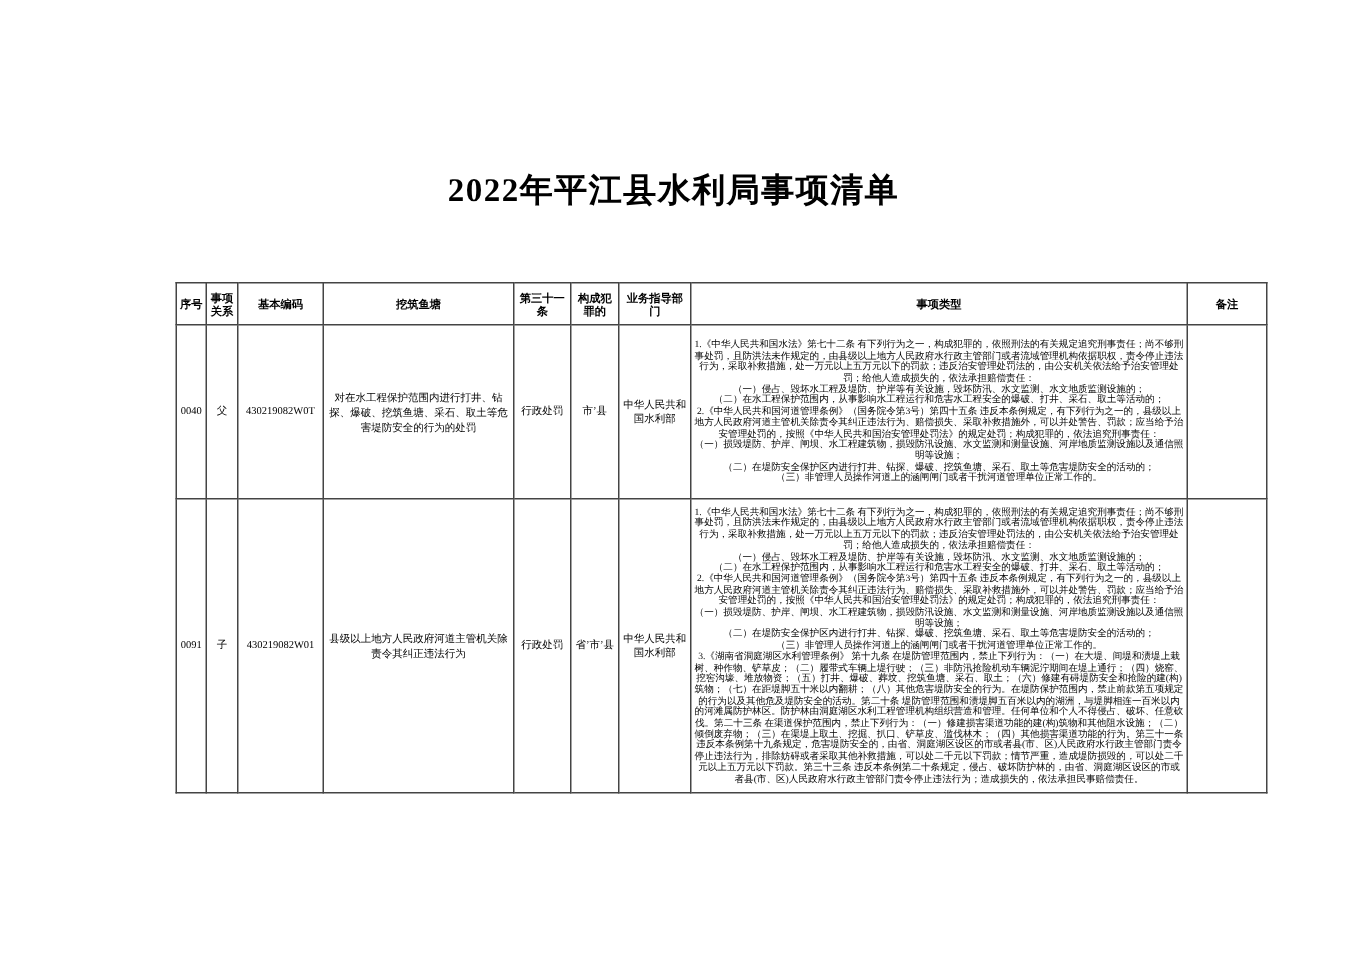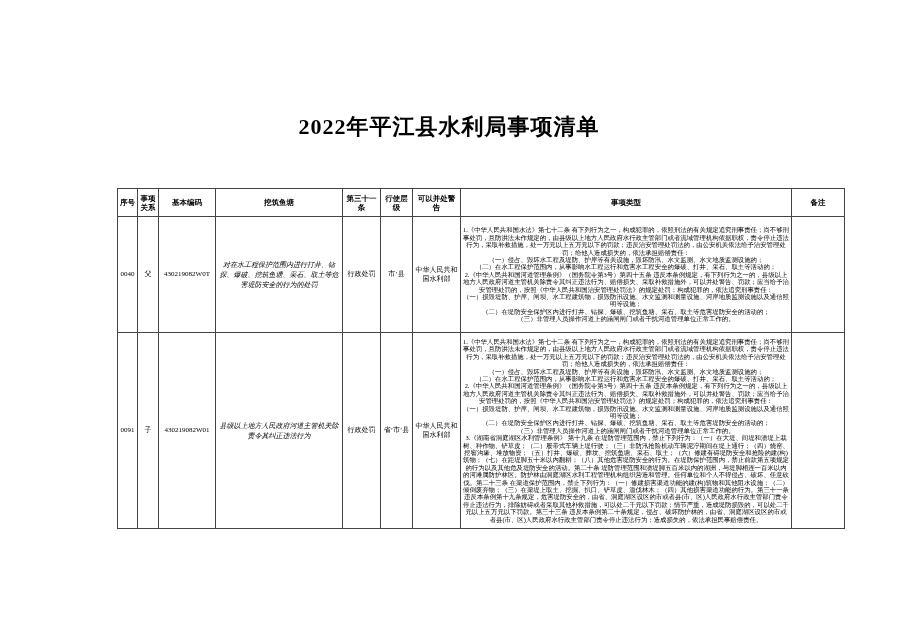--- a/index.html
+++ b/index.html
@@ -7,21 +7,21 @@
        font-family:"Liberation Serif","DejaVu Serif",serif;color:#000;}
   .page{position:absolute;inset:0;background:#ffffff;}
   .doc-title{position:absolute;top:112px;left:0;width:898px;text-align:center;
        font-size:22px;font-weight:bold;letter-spacing:1px;}
   table.items{position:absolute;left:88px;top:188px;width:727px;
        border-collapse:collapse;table-layout:fixed;margin-left:29px;}
   table.items th,table.items td{border:1px solid #444;vertical-align:middle;
        text-align:center;padding:1px 2px;word-break:break-all;overflow:hidden;}
   table.items th{font-size:7.5px;font-weight:bold;height:25px;line-height:9px;}
   td.c-small{font-size:7px;line-height:9px;}
-  td.c-name{font-size:7px;line-height:10px;padding:0 6px;font-style:italic;}
+  td.c-name{font-size:7px;line-height:10px;padding:0 6px;}
   td.c-basis{font-size:6.4px;line-height:7.4px;white-space:pre-line;
        text-align:center;padding:2px 4px;}
   tr.r1 td{height:113px;}
   tr.r2 td{height:193px;}
 </style>
 </head>
 <body>
 
 <div class="page">
 
@@ -39,22 +39,22 @@
         <col style="width:331px">
         <col style="width:53px">
     </colgroup>
     <thead>
       <tr>
         <th>序号</th>
         <th>事项关系</th>
         <th>基本编码</th>
         <th>挖筑鱼塘</th>
         <th>第三十一条</th>
-        <th>行使层级</th>
-        <th>可以并处警告</th>
+        <th>构成犯罪的</th>
+        <th>业务指导部门</th>
         <th>事项类型</th>
         <th>备注</th>
       </tr>
     </thead>
     <tbody>
       <tr class="r1">
         <td class="c-small">0040</td>
         <td class="c-small">父</td>
         <td class="c-small">430219082W0T</td>
         <td class="c-name">对在水工程保护范围内进行打井、钻探、爆破、挖筑鱼塘、采石、取土等危害堤防安全的行为的处罚</td>

